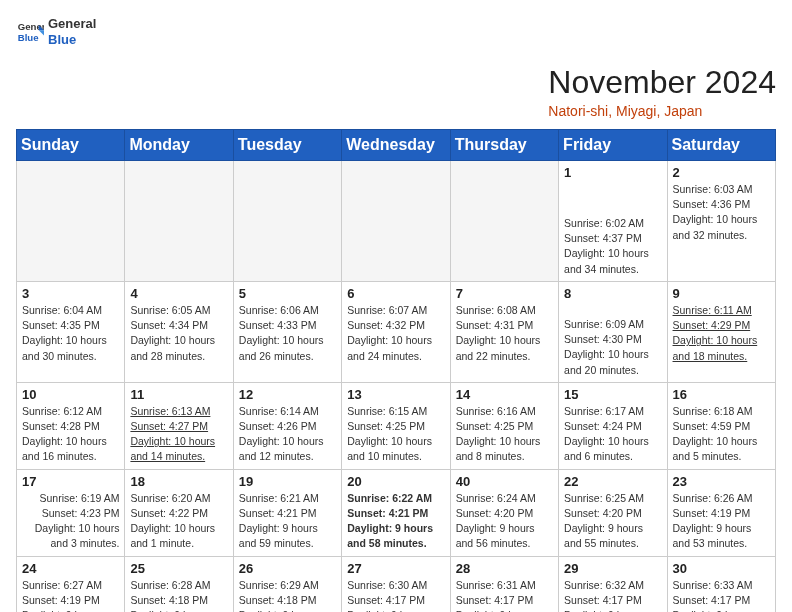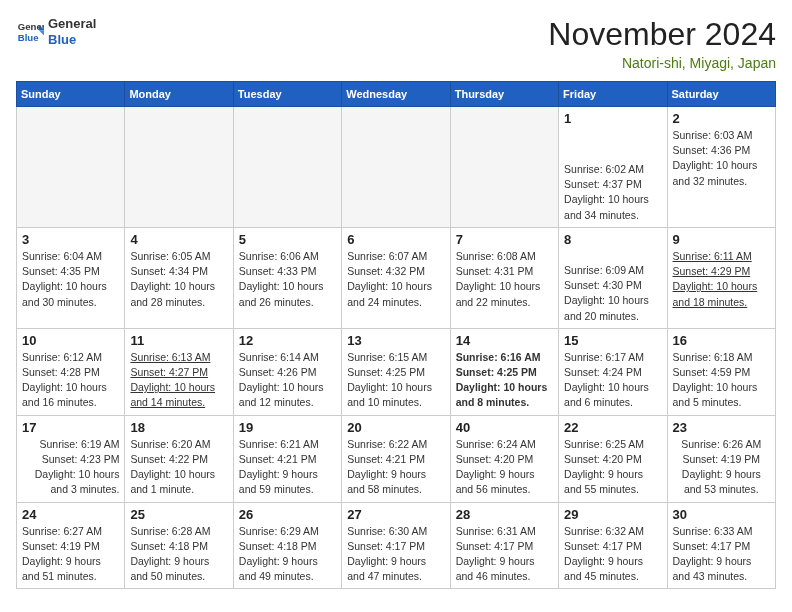--- a/index.html
+++ b/index.html
@@ -26,43 +26,44 @@
       font-weight: bold;
       color: #333;
       line-height: 1.2;
     }
     .logo-blue { color: #2060c0; }
     .logo-icon {
       width: 28px;
       height: 28px;
     }
     .title-block {
-      text-align: right;
+      text-align: left;
+      margin-top: 48px;
     }
     .month-title {
       font-size: 32px;
       font-weight: normal;
       color: #222;
     }
     .location {
       font-size: 14px;
-      color: #4d7c0f;
+      color: #c2410c;
       margin-top: 2px;
     }
     .calendar {
       width: 100%;
       border-collapse: collapse;
       font-size: 11px;
     }
     .calendar th {
       background: #2060c0;
       color: #fff;
       padding: 6px 4px;
       font-weight: bold;
-      font-size: 11px;
+      font-size: 16px;
       border: 1px solid #1a4fa0;
       text-align: left;
       margin-left: 8px;
     }
     .calendar td {
       border: 1px solid #ccc;
       vertical-align: top;
       padding: 4px 5px;
       height: 82px;
       width: calc(100% / 7);
@@ -215,21 +216,21 @@
         </td>
         <td>
           <span class="day-num">13</span>
           <div class="day-info" style="white-space: pre-line;">Sunrise: 6:15 AM
 Sunset: 4:25 PM
 Daylight: 10 hours
 and 10 minutes.</div>
         </td>
         <td>
           <span class="day-num">14</span>
-          <div class="day-info" style="white-space: pre-line; font-weight: bold;">Sunrise: 6:16 AM
+          <div class="day-info" style="white-space: pre-line;">Sunrise: 6:16 AM
 Sunset: 4:25 PM
 Daylight: 10 hours
 and 8 minutes.</div>
         </td>
         <td>
           <span class="day-num">15</span>
           <div class="day-info" style="white-space: pre-line;">Sunrise: 6:17 AM
 Sunset: 4:24 PM
 Daylight: 10 hours
 and 6 minutes.</div>
@@ -259,42 +260,42 @@
         </td>
         <td>
           <span class="day-num">19</span>
           <div class="day-info" style="white-space: pre-line;">Sunrise: 6:21 AM
 Sunset: 4:21 PM
 Daylight: 9 hours
 and 59 minutes.</div>
         </td>
         <td>
           <span class="day-num">20</span>
-          <div class="day-info" style="white-space: pre-line;">Sunrise: 6:22 AM
+          <div class="day-info" style="white-space: pre-line; font-weight: bold;">Sunrise: 6:22 AM
 Sunset: 4:21 PM
 Daylight: 9 hours
 and 58 minutes.</div>
         </td>
         <td>
           <span class="day-num">40</span>
           <div class="day-info" style="white-space: pre-line;">Sunrise: 6:24 AM
 Sunset: 4:20 PM
 Daylight: 9 hours
 and 56 minutes.</div>
         </td>
         <td>
           <span class="day-num">22</span>
           <div class="day-info" style="white-space: pre-line;">Sunrise: 6:25 AM
 Sunset: 4:20 PM
 Daylight: 9 hours
 and 55 minutes.</div>
         </td>
         <td>
           <span class="day-num">23</span>
-          <div class="day-info" style="white-space: pre-line; text-align: center;">Sunrise: 6:26 AM
+          <div class="day-info" style="white-space: pre-line;">Sunrise: 6:26 AM
 Sunset: 4:19 PM
 Daylight: 9 hours
 and 53 minutes.</div>
         </td>
       </tr>
       <tr>
         <td>
           <span class="day-num">24</span>
           <div class="day-info" style="white-space: pre-line;">Sunrise: 6:27 AM
 Sunset: 4:19 PM

